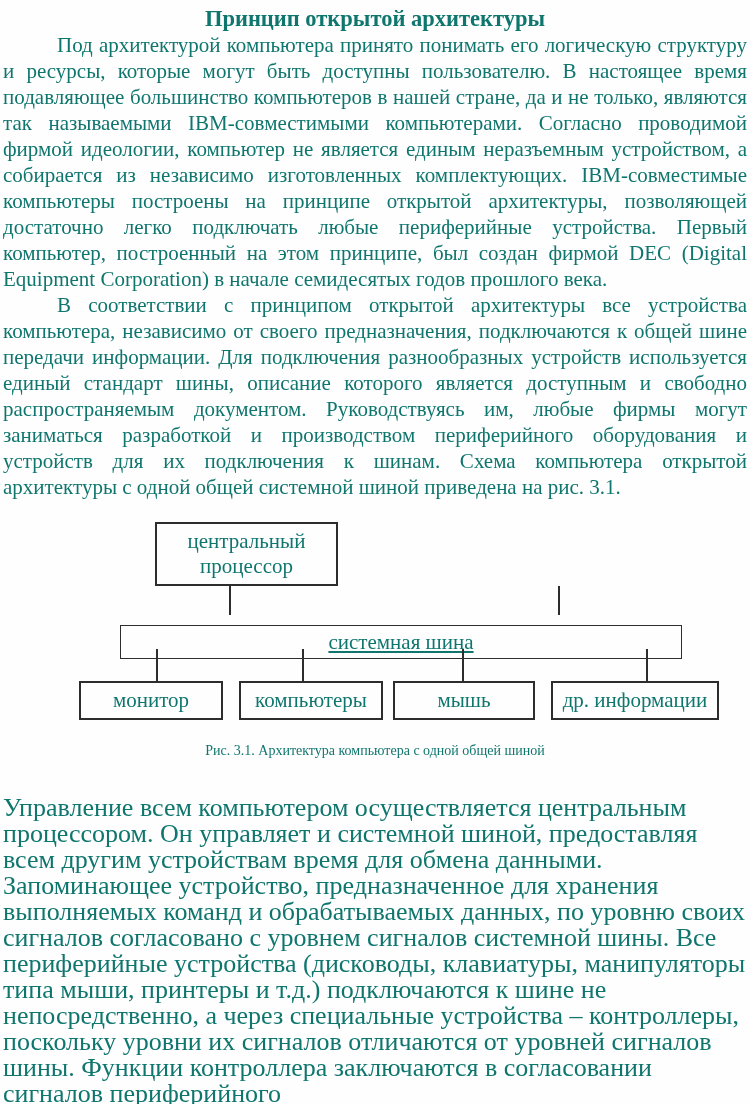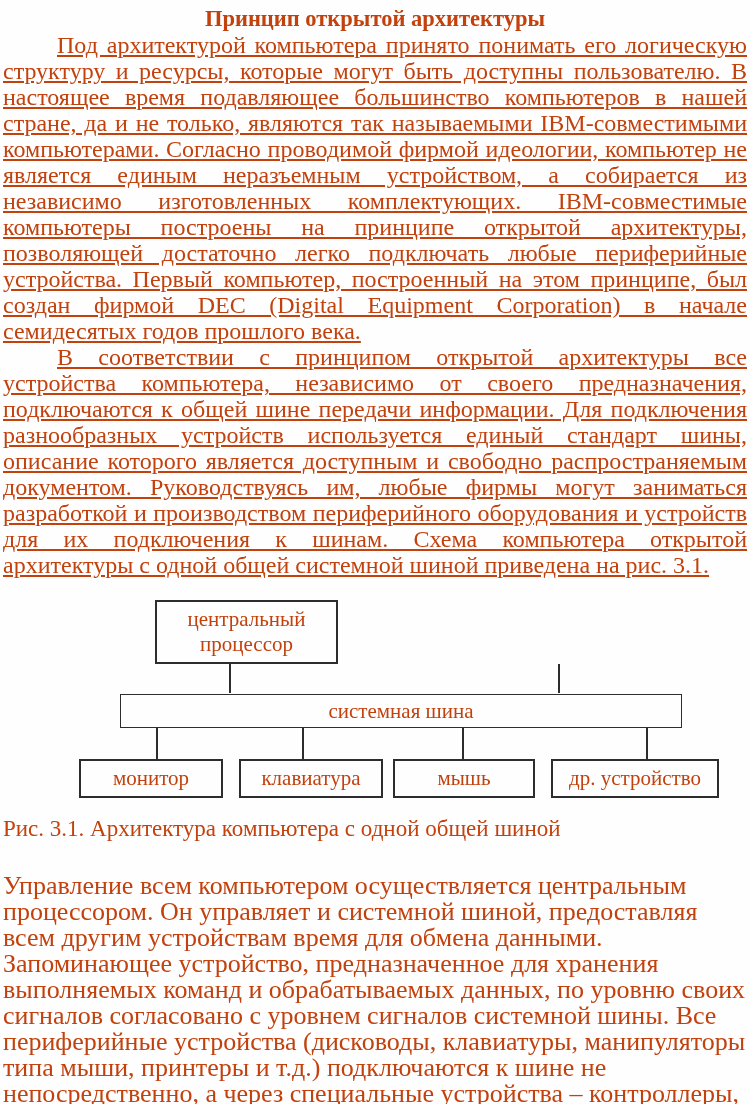--- a/index.html
+++ b/index.html
@@ -3,37 +3,36 @@
 <meta charset="utf-8">
 <style>
   html, body { margin: 0; padding: 0; background: #ffffff; }
   .page {
     position: relative;
     width: 750px;
     height: 1104px;
     box-sizing: border-box;
     padding-top: 6px;
     background: #fefefe;
-    color: #c2410c;
+    color: #0f766e;
     font-family: "Liberation Serif", serif;
     overflow: hidden;
   }
   .title {
     margin: 0 3px;
     font-size: 22.5px;
     line-height: 26px;
     font-weight: 700;
     text-align: center;
   }
   .para {
     margin: 0 3px;
-    font-size: 24px;
+    font-size: 21px;
     line-height: 26px;
     text-align: justify;
-    text-decoration: underline;
   }
   .para.indent { text-indent: 54px; }
   .diagram {
     position: relative;
     height: 198px;
     margin-top: 22px;
   }
   .dbox {
     position: absolute;
     box-sizing: border-box;
@@ -42,40 +41,41 @@
     display: flex;
     align-items: center;
     justify-content: center;
     text-align: center;
     font-size: 21px;
     line-height: 25px;
     padding: 0 6px;
   }
   .dbox-cpu      { left: 155px; top: 0;     width: 183px; height: 64px; }
   .dbox-memory   { left: 467px; top: 1px;   width: 183px; height: 63px; }
-  .dbox-bus      { left: 120px; top: 94px;  width: 562px; height: 34px; border-width: 1.5px; }
+  .dbox-bus      { left: 120px; top: 103px;  width: 562px; height: 34px; border-width: 1.5px; text-decoration: underline; }
   .dbox-monitor  { left: 79px;  top: 159px; width: 144px; height: 39px; text-align: right; }
   .dbox-keyboard { left: 239px; top: 159px; width: 144px; height: 39px; }
   .dbox-mouse    { left: 393px; top: 159px; width: 142px; height: 39px; }
   .dbox-other    { left: 551px; top: 159px; width: 168px; height: 39px; }
   .vline {
     position: absolute;
     width: 2px;
     background: #2d2d2d;
   }
   .vl-cpu      { left: 229px; top: 64px;  height: 29px; }
   .vl-memory   { left: 558px; top: 64px;  height: 29px; }
   .vl-monitor  { left: 156px; top: 127px; height: 32px; }
   .vl-keyboard { left: 302px; top: 127px; height: 32px; }
   .vl-mouse    { left: 462px; top: 127px; height: 32px; }
   .vl-other    { left: 646px; top: 127px; height: 32px; }
   .caption {
     margin: 18px 3px 0;
-    font-size: 23px;
+    font-size: 14px;
     line-height: 26px;
+    text-align: center;
   }
   .para-after {
     margin: 31px 3px 0;
     font-size: 26px;
     line-height: 26px;
     text-align: left;
   }
 </style>
 </head>
 <body>
@@ -85,23 +85,23 @@
   <h1 class="title">Принцип открытой архитектуры</h1>
 
   <p class="para indent">Под архитектурой компьютера принято понимать его логическую структуру и ресурсы, которые могут быть доступны пользователю. В настоящее время подавляющее большинство компьютеров в нашей стране, да и не только, являются так называемыми IBM-совместимыми компьютерами. Согласно проводимой фирмой идеологии, компьютер не является единым неразъемным устройством, а собирается из независимо изготовленных комплектующих. IBM-совместимые компьютеры построены на принципе открытой архитектуры, позволяющей достаточно легко подключать любые периферийные устройства. Первый компьютер, построенный на этом принципе, был создан фирмой DEC (Digital Equipment Corporation) в начале семидесятых годов прошлого века.</p>
 
   <p class="para indent">В соответствии с принципом открытой архитектуры все устройства компьютера, независимо от своего предназначения, подключаются к общей шине передачи информации. Для подключения разнообразных устройств используется единый стандарт шины, описание которого является доступным и свободно распространяемым документом. Руководствуясь им, любые фирмы могут заниматься разработкой и производством периферийного оборудования и устройств для их подключения к шинам. Схема компьютера открытой архитектуры с одной общей системной шиной приведена на рис. 3.1.</p>
 
   <div class="diagram">
     <div class="dbox dbox-cpu">центральный процессор</div>
     <div class="dbox dbox-bus">системная шина</div>
     <div class="dbox dbox-monitor">монитор</div>
-    <div class="dbox dbox-keyboard">клавиатура</div>
+    <div class="dbox dbox-keyboard">компьютеры</div>
     <div class="dbox dbox-mouse">мышь</div>
-    <div class="dbox dbox-other">др. устройство</div>
+    <div class="dbox dbox-other">др. информации</div>
 
     <div class="vline vl-cpu"></div>
     <div class="vline vl-memory"></div>
     <div class="vline vl-monitor"></div>
     <div class="vline vl-keyboard"></div>
     <div class="vline vl-mouse"></div>
     <div class="vline vl-other"></div>
   </div>
 
   <p class="caption">Рис. 3.1. Архитектура компьютера с одной общей шиной</p>

